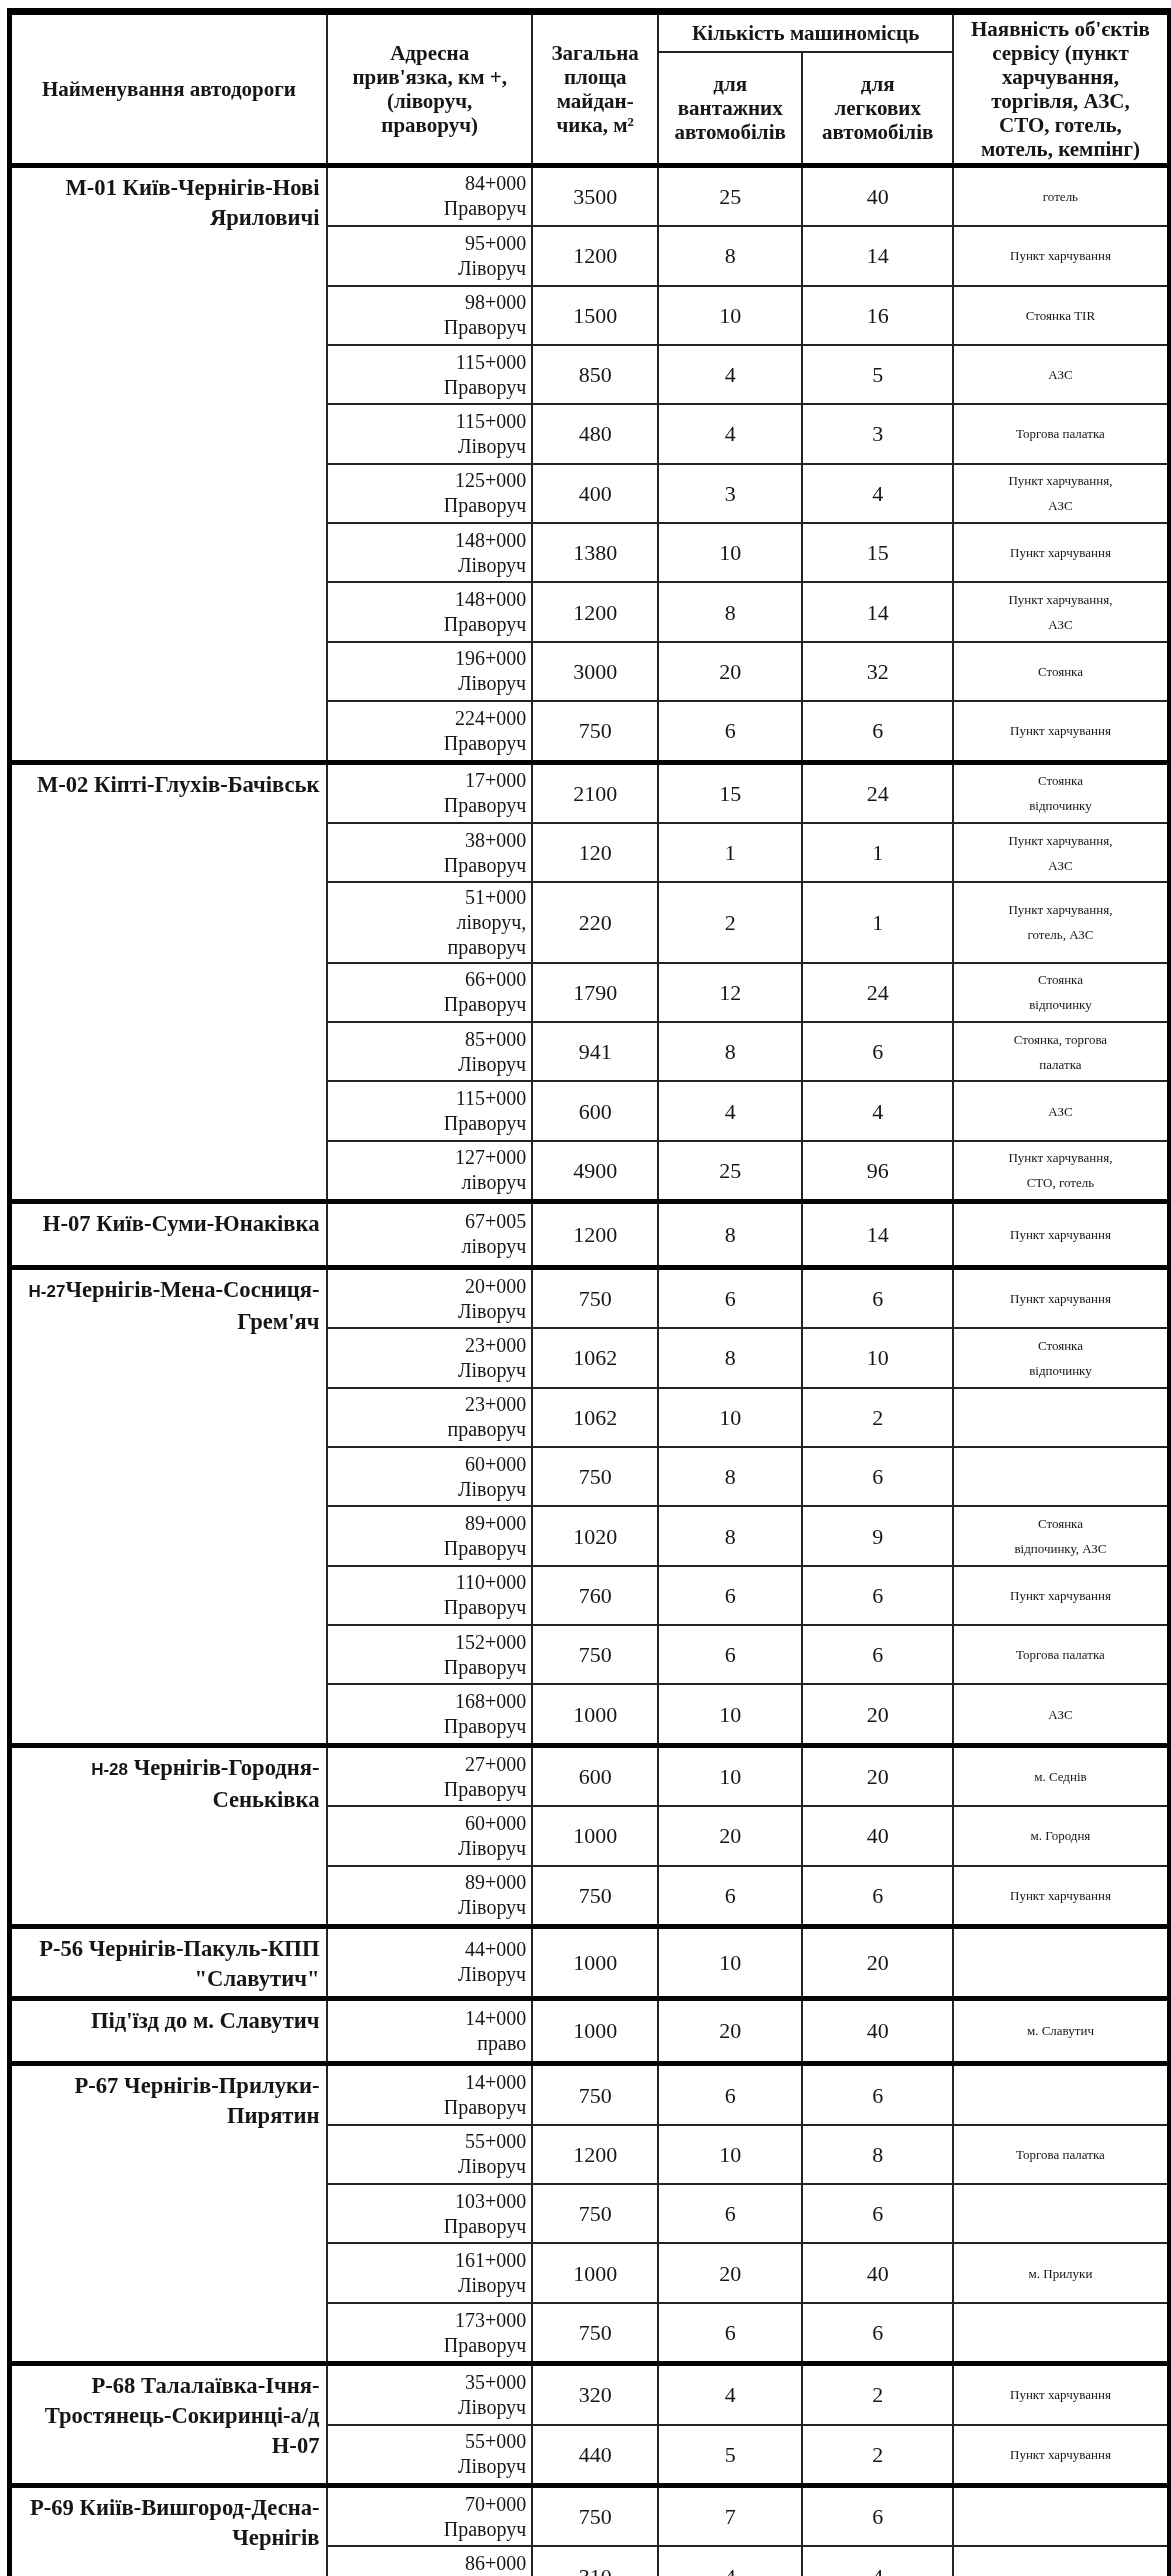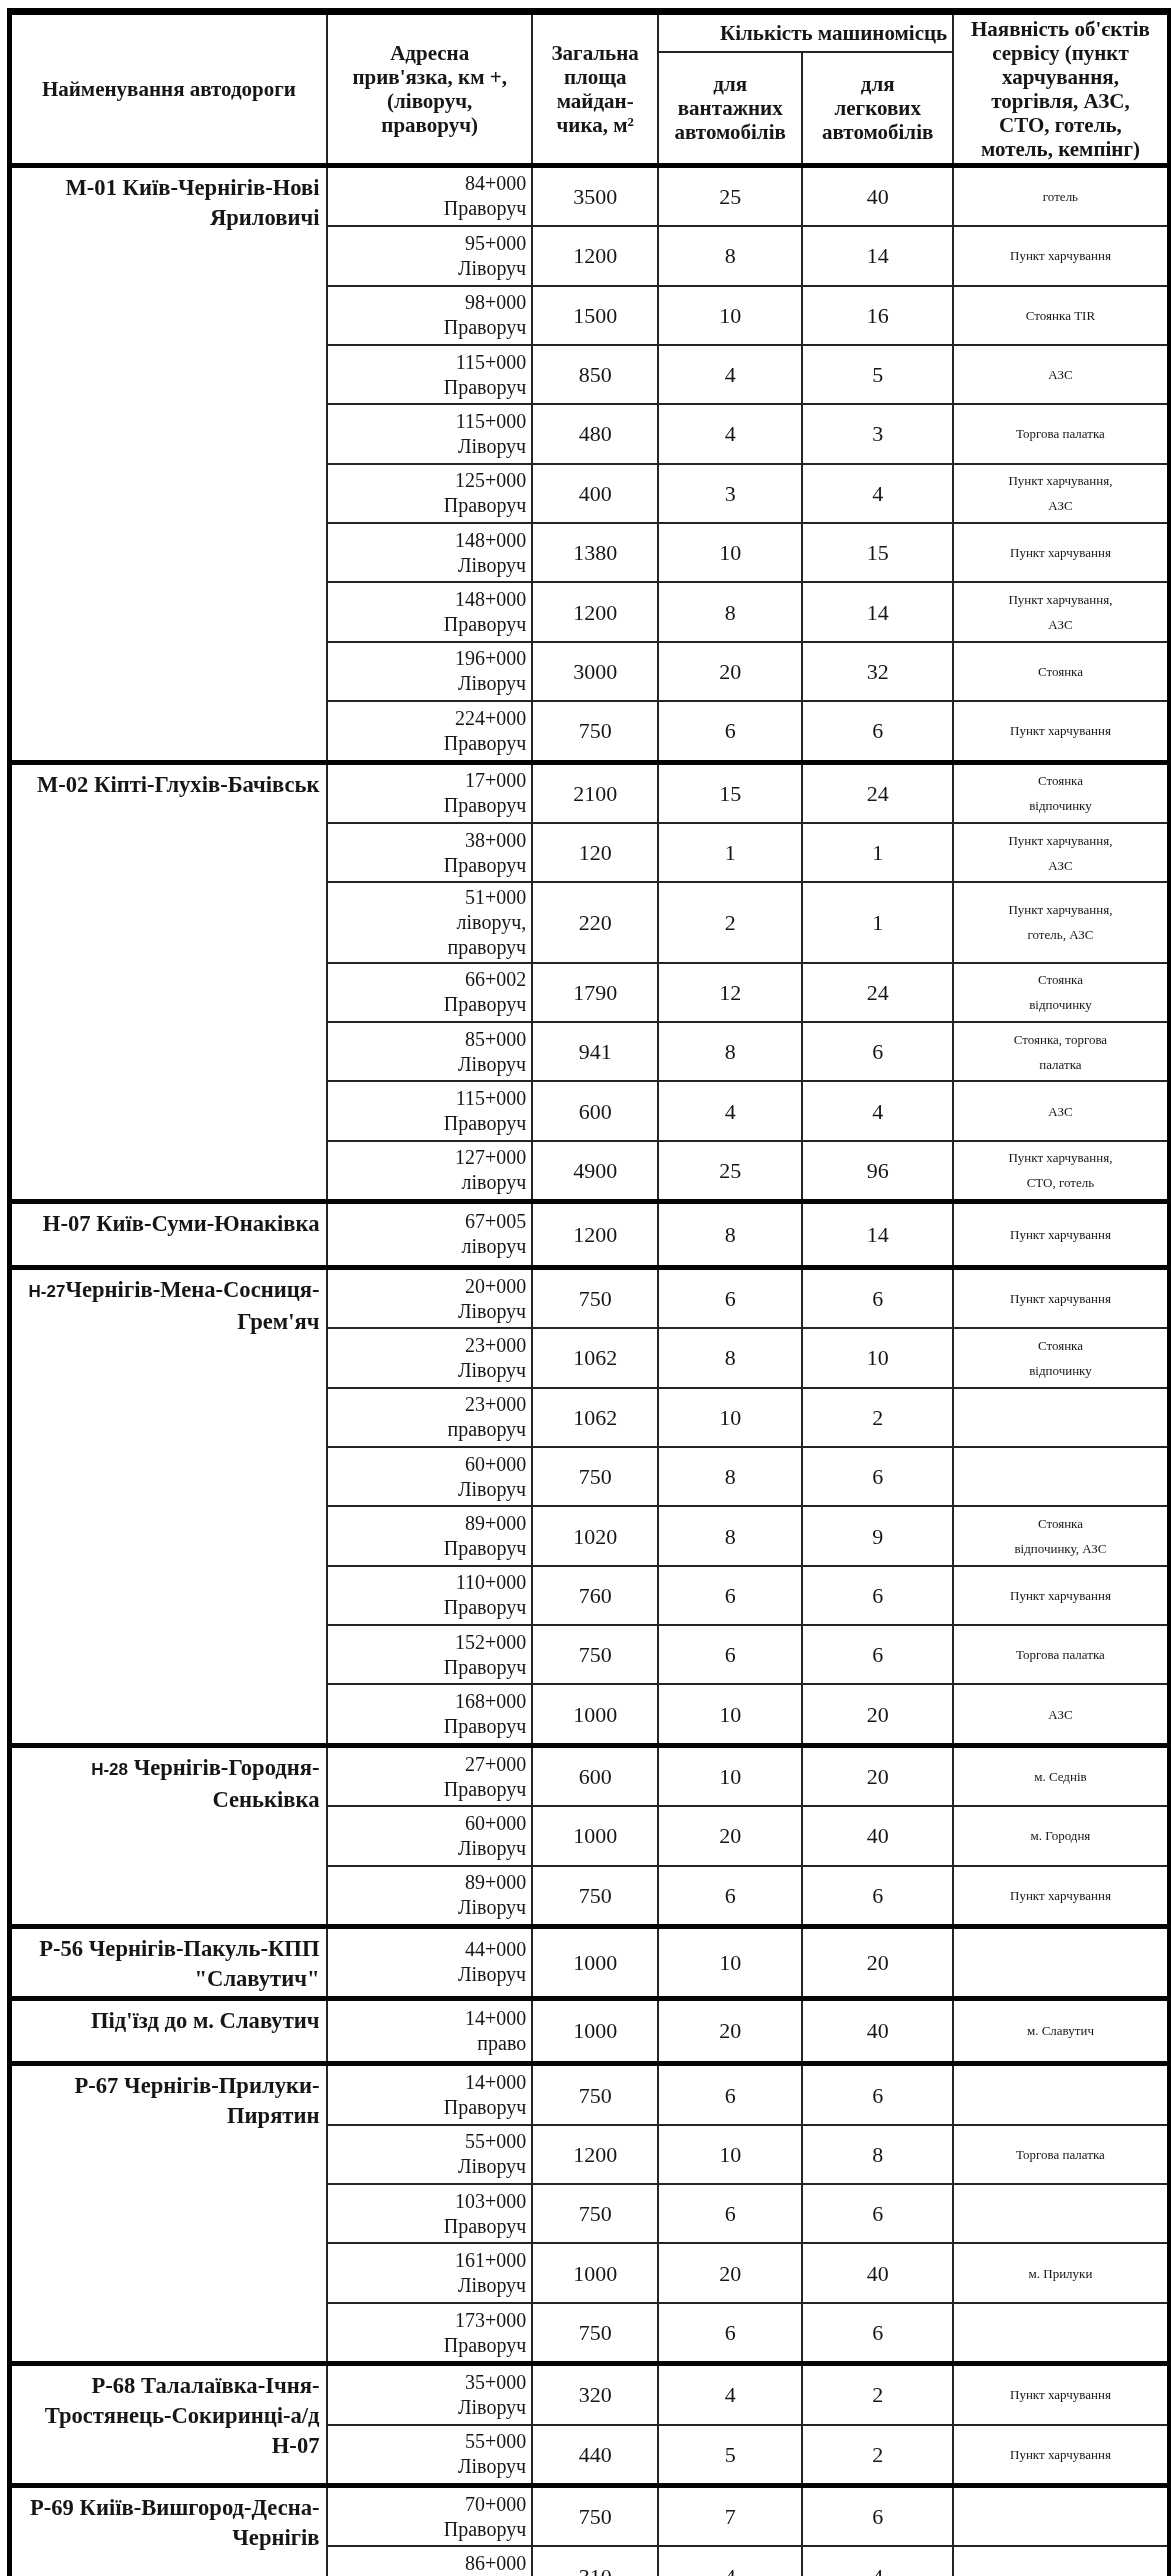--- a/index.html
+++ b/index.html
@@ -43,21 +43,21 @@
   thead th {
     font-weight: bold;
     font-size: 21px;
     line-height: 24px;
     white-space: pre-line;
     background: #fff;
   }
   thead tr.h-top { height: 38px; }
   thead tr.h-sub { height: 107px; }
   thead th.thick-bottom { border-bottom: 5.9px solid #000; }
-  thead th.cap-h { border-bottom: 2.5px solid #242424; text-align: right; }
+  thead th.cap-h { border-bottom: 2.5px solid #242424; }
 
   tbody td { height: 54px; }
   td.road-cell {
     text-align: right;
     vertical-align: top;
     font-weight: bold;
     font-size: 22.6px;
     line-height: 30px;
     padding: 5px 6.7px 1.7px 10px;
   }
@@ -230,21 +230,21 @@
           <td class="addr-cell">51+000
 ліворуч,
 праворуч</td>
           <td class="num-cell">220</td>
           <td class="num-cell">2</td>
           <td class="num-cell">1</td>
           <td class="srv-cell">Пункт харчування,
 готель, АЗС</td>
         </tr>
         <tr>
-          <td class="addr-cell">66+002
+          <td class="addr-cell">66+000
 Праворуч</td>
           <td class="num-cell">1790</td>
           <td class="num-cell">12</td>
           <td class="num-cell">24</td>
           <td class="srv-cell">Стоянка
 відпочинку</td>
         </tr>
         <tr>
           <td class="addr-cell">85+000
 Ліворуч</td>

